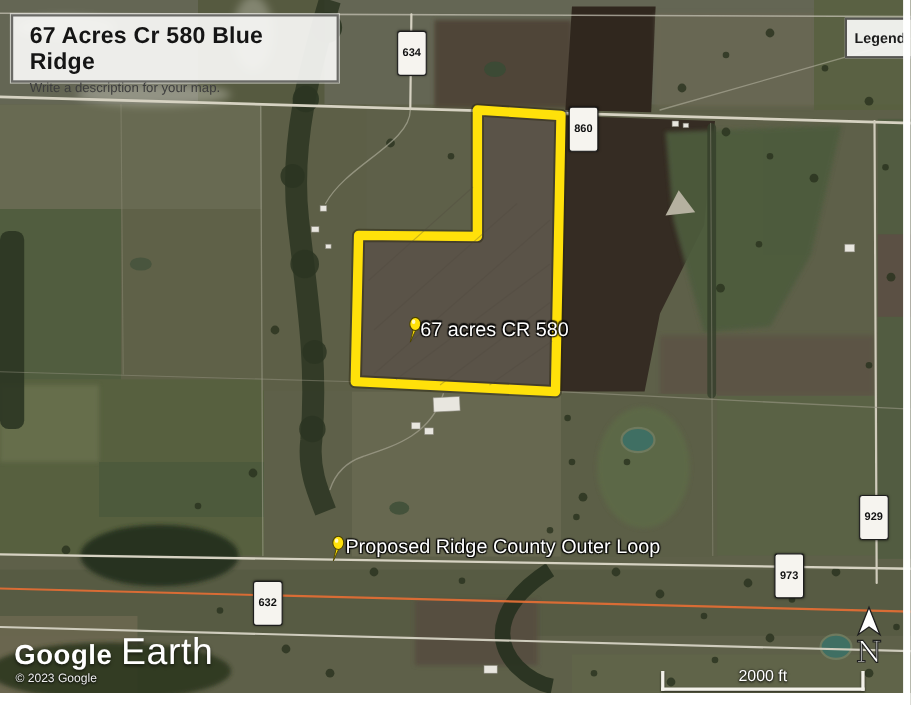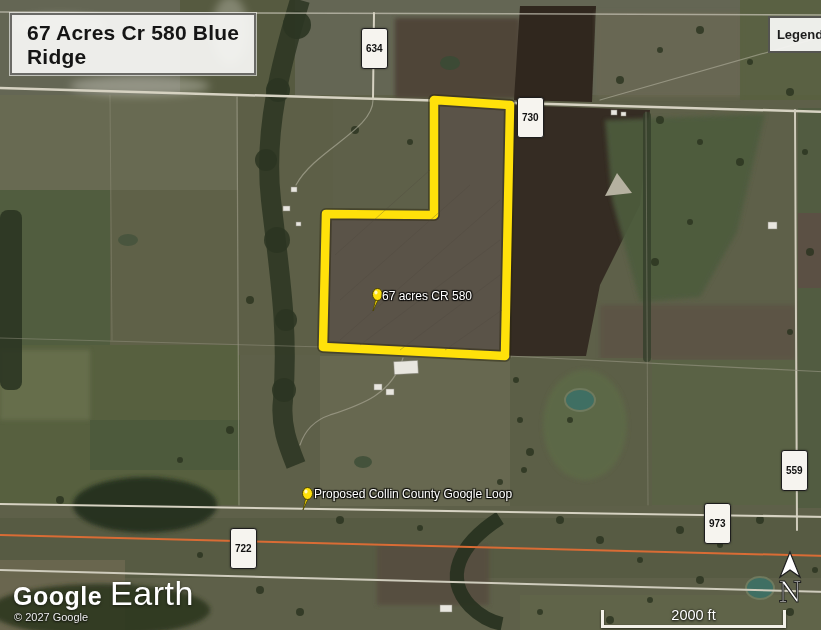--- a/index.html
+++ b/index.html
@@ -1,30 +1,30 @@
 <!DOCTYPE html>
 <html><head>
 <meta charset="utf-8">
 <style>
   html,body{margin:0;padding:0;background:#ffffff;}
   .stage{position:relative;width:828px;height:641px;overflow:hidden;background:#5e6049;
          font-family:"Liberation Sans",sans-serif;}
   .stage svg.bg{position:absolute;left:0;top:0;}
   
-  .title-box{position:absolute;left:10px;top:13px;width:246px;height:62px;box-sizing:border-box;
+  .title-box{position:absolute;left:10px;top:13px;width:298px;height:62px;box-sizing:border-box;
     background:rgba(248,248,245,0.93);border:2px solid #6a6a66;box-shadow:0 0 0 1px rgba(255,255,255,.6);
     padding:6px 12px 8px 15px;}
   .title-box h1{margin:0;font-size:21px;line-height:24px;font-weight:bold;color:#151515;letter-spacing:.2px;}
   .title-box p{margin:4px 0 0 0;font-size:12px;color:#3d3d3d;}
   .legend-box{position:absolute;left:748px;top:16px;width:64px;height:37px;box-sizing:border-box;
     background:rgba(246,246,243,0.95);border:2px solid #55555"?";border:2px solid #555551;
     display:flex;align-items:center;justify-content:center;margin-left:20px;}
   .legend-box span{font-size:13px;font-weight:bold;color:#1c1c1c;}
   
-  .map-label{position:absolute;color:#fff;font-size:12px;font-weight:500;white-space:nowrap;
+  .map-label{position:absolute;color:#fff;font-size:18px;font-weight:500;white-space:nowrap;
     text-shadow:-1px -1px 1px rgba(0,0,0,.85),1px -1px 1px rgba(0,0,0,.85),
                 -1px 1px 1px rgba(0,0,0,.85),1px 1px 1px rgba(0,0,0,.85);}
   .pin{position:absolute;width:18px;height:24px;}
   
   .shield{position:absolute;background:#f6f4ef;border:1.5px solid #1d1d1d;border-radius:3px;
     font-size:10px;font-weight:bold;color:#111;padding:14px 4px;line-height:11px;
     box-shadow:0 0 2px rgba(0,0,0,.5);}
   
   .ge-logo{position:absolute;left:13px;top:574px;color:#fff;
     text-shadow:0 1px 3px rgba(0,0,0,.55);}
@@ -220,30 +220,31 @@
     <ellipse cx="11.5" cy="6.5" rx="5" ry="6" fill="#ffe10a" stroke="#4a4200" stroke-width="1"></ellipse>
     <ellipse cx="10" cy="4.5" rx="1.6" ry="2" fill="#fff8c0"></ellipse>
   </svg>
   <div class="map-label" style="left:382px;top:289px;">67 acres CR 580</div>
 
   <svg class="pin" style="left:296px;top:487px;" viewBox="0 0 18 24">
     <polygon points="10,10 12.5,11 7,23" fill="#ffe10a" stroke="#4a4200" stroke-width=".8"></polygon>
     <ellipse cx="11.5" cy="6.5" rx="5" ry="6" fill="#ffe10a" stroke="#4a4200" stroke-width="1"></ellipse>
     <ellipse cx="10" cy="4.5" rx="1.6" ry="2" fill="#fff8c0"></ellipse>
   </svg>
-  <div class="map-label" style="left:314px;top:487px;">Proposed Collin County Google Loop</div>
+  <div class="map-label" style="left:314px;top:487px;">Proposed Ridge County Outer Loop</div>
 
   <div class="shield" style="left:361px;top:28px;">634</div>
-  <div class="shield" style="left:517px;top:97px;">730</div>
-  <div class="shield" style="left:781px;top:450px;">559</div>
+  <div class="shield" style="left:517px;top:97px;">860</div>
+  <div class="shield" style="left:781px;top:450px;">929</div>
   <div class="shield" style="left:704px;top:503px;text-align:right;">973</div>
-  <div class="shield" style="left:230px;top:528px;">722</div>
+  <div class="shield" style="left:230px;top:528px;">632</div>
 
   <div class="title-box">
     <h1>67 Acres Cr 580 Blue Ridge</h1>
+    <p>Write a description for your map.</p>
   </div>
 
   <div class="legend-box">
     <span>Legend</span>
   </div>
 
   <div class="scalebar">
     <div class="tick l"></div>
     <div class="tick r"></div>
     <div class="bar"></div>
@@ -251,17 +252,17 @@
   </div>
 
   <svg class="north" width="40" height="58" viewBox="0 0 40 58">
     <polygon points="20,2 10,27 20,20 30,27" fill="#ffffff" stroke="#1e1e1e" stroke-width="1.2"></polygon>
     <text x="20" y="52" text-anchor="middle" font-family="DejaVu Serif, serif" font-size="27" fill="#ffffff" stroke="#1e1e1e" stroke-width="1">N</text>
   </svg>
 
   <div class="ge-logo">
     <span class="g1">Google</span><span class="g2">Earth</span>
   </div>
-  <div class="copyright">© 2027 Google</div>
+  <div class="copyright">© 2023 Google</div>
 
   <div class="frame-right"></div>
   <div class="frame-bottom"></div>
 </div>
 
 </body></html>

